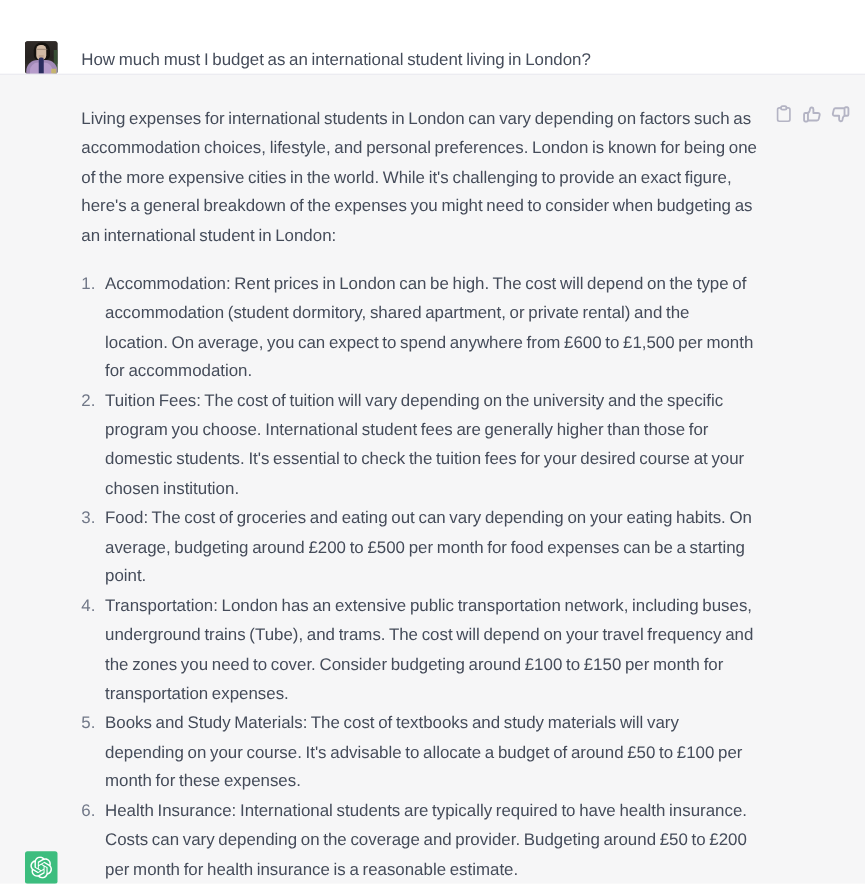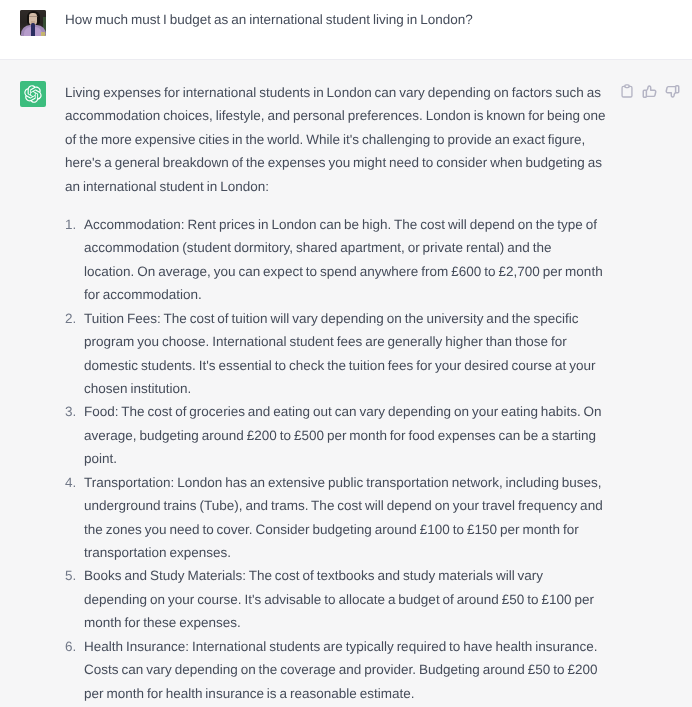--- a/index.html
+++ b/index.html
@@ -6,21 +6,21 @@
   html, body { margin:0; padding:0; }
   body {
     width: 692px; height: 707px;
     font-family: "Liberation Sans", sans-serif;
     background: #ffffff;
     overflow: hidden;
     -webkit-font-smoothing: antialiased;
     -moz-osx-font-smoothing: grayscale;
     text-rendering: geometricPrecision;
   }
-  .turn { display:flex; width:692px; }
+  .turn { display:flex; width:692px;align-items:flex-end; }
   .turn-user { background:#ffffff; height:59px; padding-top:8px; }
   .turn-ai { background:#f6f6f7; border-top:1px solid #ececf1; padding-top:21px; height:648px; position:relative; }
   .avatar-col { width:65px; flex:0 0 65px; padding-left:20px; }
   .turn-user .avatar-col { padding-top:2px; }
   .avatar { width:26px; height:26px; border-radius:2px; display:block; overflow:hidden; position:relative; }
   .photo-avatar { background:#332e2b; }
   .photo-avatar i { position:absolute; display:block; filter:blur(0.55px); }
   .ph-bg2   { left:0; top:0; width:26px; height:18px; background:#2c2725;
               background-image:linear-gradient(180deg,#302b28 0%,#272321 70%,#2d2926 100%); }
   .ph-grn   { left:23px; top:7px; width:4px; height:19px; background:#3f6440; opacity:.65; }
@@ -78,21 +78,21 @@
     <div class="avatar ai-avatar">
         <svg width="18" height="18" viewBox="0 0 41 41" fill="none" aria-hidden="true">
           <path d="M37.5324 16.8707C37.9808 15.5241 38.1363 14.0974 37.9886 12.6859C37.8409 11.2744 37.3934 9.91076 36.676 8.68622C35.6126 6.83404 33.9882 5.3676 32.0363 4.4985C30.0844 3.62941 27.9059 3.40259 25.8177 3.85078C24.8762 2.7893 23.7174 1.94125 22.4196 1.36341C21.1218 0.785575 19.7151 0.491269 18.2944 0.500197C16.1597 0.495044 14.0784 1.16803 12.3498 2.42214C10.6211 3.67624 9.33374 5.44666 8.67376 7.47815C7.28295 7.76286 5.96888 8.3414 4.81736 9.17505C3.66584 10.0087 2.70375 11.0782 1.99454 12.3115C0.920115 14.1591 0.461354 16.2988 0.682101 18.4228C0.902849 20.5467 1.79227 22.5449 3.22425 24.1293C2.77582 25.4759 2.62027 26.9026 2.76796 28.3141C2.91564 29.7256 3.36312 31.0892 4.08054 32.3138C5.14394 34.1659 6.76831 35.6322 8.72027 36.5013C10.6722 37.3704 12.8507 37.5973 14.9389 37.1492C15.8802 38.2107 17.0391 39.0587 18.3369 39.6366C19.6347 40.2144 21.0414 40.5087 22.4621 40.4998C24.5978 40.5054 26.6801 39.8322 28.4093 38.5772C30.1385 37.3223 31.4259 35.5506 32.0855 33.5179C33.4763 33.2332 34.7904 32.6547 35.9419 31.821C37.0934 30.9874 38.0555 29.9178 38.7647 28.6846C39.8391 26.8371 40.2979 24.6974 40.0771 22.5734C39.8564 20.4495 38.967 18.4513 37.535 16.8669L37.5324 16.8707ZM22.4978 37.8849C20.7443 37.8874 19.0459 37.2733 17.6994 36.1501C17.7601 36.117 17.8666 36.0586 17.936 36.0161L25.9004 31.4156C26.1003 31.3019 26.2663 31.137 26.3813 30.9378C26.4964 30.7386 26.5563 30.5124 26.5549 30.2825V19.0542L29.9213 20.998C29.9389 21.0068 29.9541 21.0198 29.9656 21.0359C29.977 21.052 29.9842 21.0707 29.9867 21.0902V30.3889C29.9842 32.375 29.1946 34.2791 27.7909 35.6841C26.3872 37.0892 24.4838 37.8806 22.4978 37.8849ZM6.39227 31.0064C5.51397 29.4888 5.19742 27.7107 5.49804 25.9832C5.55718 26.0187 5.66048 26.0818 5.73461 26.1244L13.699 30.7248C13.8975 30.8408 14.1233 30.902 14.3532 30.902C14.583 30.902 14.8088 30.8408 15.0073 30.7248L24.731 25.1103V28.9979C24.7321 29.0177 24.7283 29.0376 24.7199 29.0556C24.7115 29.0736 24.6988 29.0893 24.6829 29.1012L16.6317 33.7497C14.9096 34.7416 12.8643 35.0097 10.9447 34.4954C9.02506 33.9811 7.38785 32.7263 6.39227 31.0084V31.0064ZM4.29707 13.6194C5.17156 12.0998 6.55279 10.9364 8.19885 10.3327C8.19885 10.4013 8.19491 10.5228 8.19491 10.6071V19.808C8.19351 20.0378 8.25334 20.2638 8.36823 20.4629C8.48312 20.6619 8.64893 20.8267 8.84863 20.9404L18.5723 26.5542L15.206 28.4979C15.1894 28.5089 15.1703 28.5155 15.1505 28.5173C15.1307 28.5191 15.1107 28.516 15.0924 28.5082L7.04046 23.8557C5.32135 22.8601 4.06716 21.2235 3.55289 19.3046C3.03862 17.3858 3.30624 15.3413 4.29707 13.6194V13.6194ZM31.955 20.0556L22.2312 14.4411L25.5976 12.4981C25.6142 12.4872 25.6333 12.4805 25.6531 12.4787C25.6729 12.4769 25.6928 12.4801 25.7111 12.4879L33.7631 17.1364C34.9967 17.849 35.9917 18.9093 36.6255 20.1856C37.2594 21.4619 37.5034 22.8969 37.3271 24.3113C37.1508 25.7256 36.5621 27.0568 35.6344 28.1383C34.7067 29.2197 33.4812 30.0041 32.1113 30.3927C32.1113 30.3236 32.1113 30.2022 32.1113 30.1178V20.9168C32.1127 20.6872 32.0532 20.4612 31.9386 20.2622C31.824 20.0631 31.6587 19.8982 31.4592 19.7843L31.955 20.0556ZM35.3055 15.0128C35.2464 14.9765 35.1431 14.9142 35.069 14.8717L27.1045 10.2712C26.906 10.1554 26.6803 10.0943 26.4504 10.0943C26.2206 10.0943 25.9948 10.1554 25.7963 10.2712L16.0726 15.8858V11.9982C16.0715 11.9783 16.0753 11.9585 16.0837 11.9405C16.0921 11.9225 16.1048 11.9068 16.1207 11.8949L24.1719 7.25025C25.4053 6.53903 26.8158 6.19376 28.2383 6.25482C29.6608 6.31589 31.0364 6.78077 32.2044 7.59508C33.3723 8.40939 34.2842 9.53946 34.8334 10.8531C35.3826 12.1667 35.5464 13.6095 35.3055 15.0128ZM14.2424 21.9419L10.8752 19.9981C10.8576 19.9893 10.8423 19.9763 10.8309 19.9602C10.8195 19.9441 10.8122 19.9254 10.8098 19.9058V10.6071C10.8107 9.18295 11.2173 7.78848 11.9819 6.58696C12.7466 5.38544 13.8377 4.42659 15.1275 3.82264C16.4173 3.21869 17.8524 2.99464 19.2649 3.1767C20.6775 3.35876 22.0089 3.93941 23.1034 4.85067C23.0427 4.88379 22.937 4.94215 22.8668 4.98473L14.9024 9.58517C14.7025 9.69878 14.5366 9.86356 14.4215 10.0626C14.3065 10.2616 14.2466 10.4877 14.2479 10.7175L14.2424 21.9419ZM16.071 17.9991L20.4018 15.4978L24.7325 17.9975V22.9985L20.4018 25.4983L16.071 22.9985V17.9991Z" fill="#ffffff"></path>
         </svg>
       </div>
   </div>
   <div class="body-col">
     <div class="msg">
       <p>Living expenses for international students in London can vary depending on factors such as accommodation choices, lifestyle, and personal preferences. London is known for being one of the more expensive cities in the world. While it's challenging to provide an exact figure, here's a general breakdown of the expenses you might need to consider when budgeting as an international student in London:</p>
       <ol class="steps" id="steps">
-          <li>Accommodation: Rent prices in London can be high. The cost will depend on the type of accommodation (student dormitory, shared apartment, or private rental) and the location. On average, you can expect to spend anywhere from £600 to £2,700 per month for accommodation.</li>
+          <li>Accommodation: Rent prices in London can be high. The cost will depend on the type of accommodation (student dormitory, shared apartment, or private rental) and the location. On average, you can expect to spend anywhere from £600 to £1,500 per month for accommodation.</li>
           <li>Tuition Fees: The cost of tuition will vary depending on the university and the specific program you choose. International student fees are generally higher than those for domestic students. It's essential to check the tuition fees for your desired course at your chosen institution.</li>
           <li>Food: The cost of groceries and eating out can vary depending on your eating habits. On average, budgeting around £200 to £500 per month for food expenses can be a starting point.</li>
           <li>Transportation: London has an extensive public transportation network, including buses, underground trains (Tube), and trams. The cost will depend on your travel frequency and the zones you need to cover. Consider budgeting around £100 to £150 per month for transportation expenses.</li>
           <li>Books and Study Materials: The cost of textbooks and study materials will vary depending on your course. It's advisable to allocate a budget of around £50 to £100 per month for these expenses.</li>
           <li>Health Insurance: International students are typically required to have health insurance. Costs can vary depending on the coverage and provider. Budgeting around £50 to £200 per month for health insurance is a reasonable estimate.</li>
         </ol>
     </div>
   </div>
   <div class="actions" id="actions">
       <div class="act" title="Copy">

